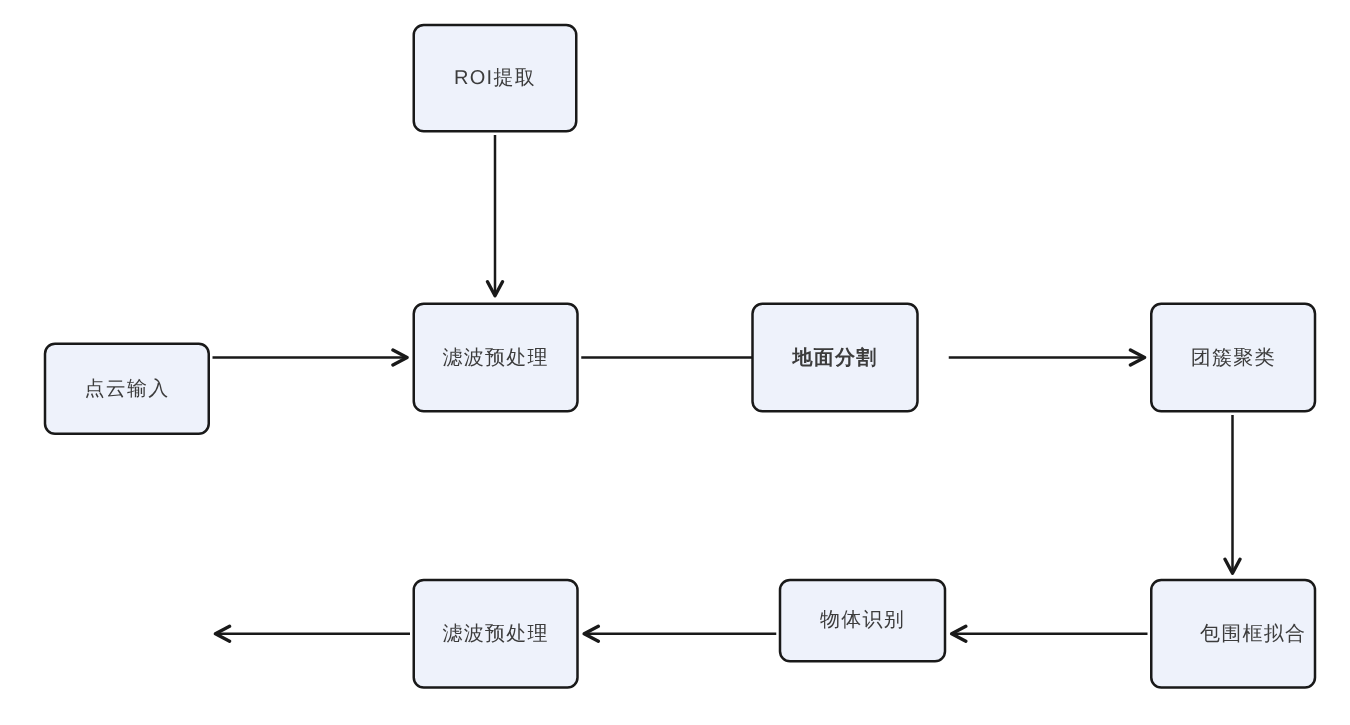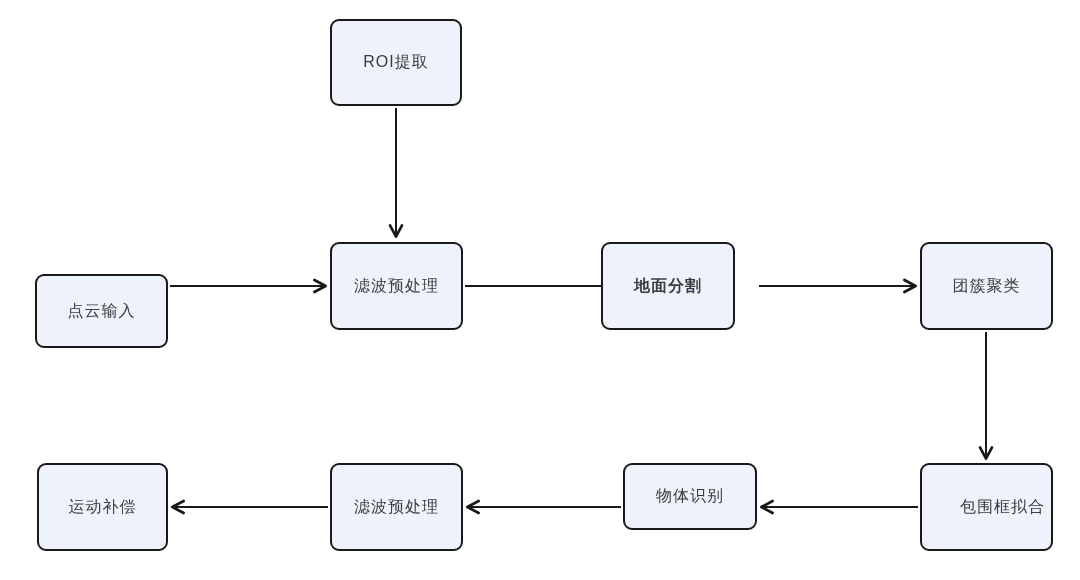--- a/index.html
+++ b/index.html
@@ -91,23 +91,20 @@
   </div>
 
   <div class="node n-ground">
     <span>地面分割</span>
   </div>
 
   <div class="node n-cluster">
     <span>团簇聚类</span>
   </div>
 
-  <div class="node n-compensation">
-    <span>运动补偿</span>
-  </div>
 
   <div class="node n-tracking">
     <span>滤波预处理</span>
   </div>
 
   <div class="node n-recognition">
     <span>物体识别</span>
   </div>
 
   <div class="node n-bbox">

